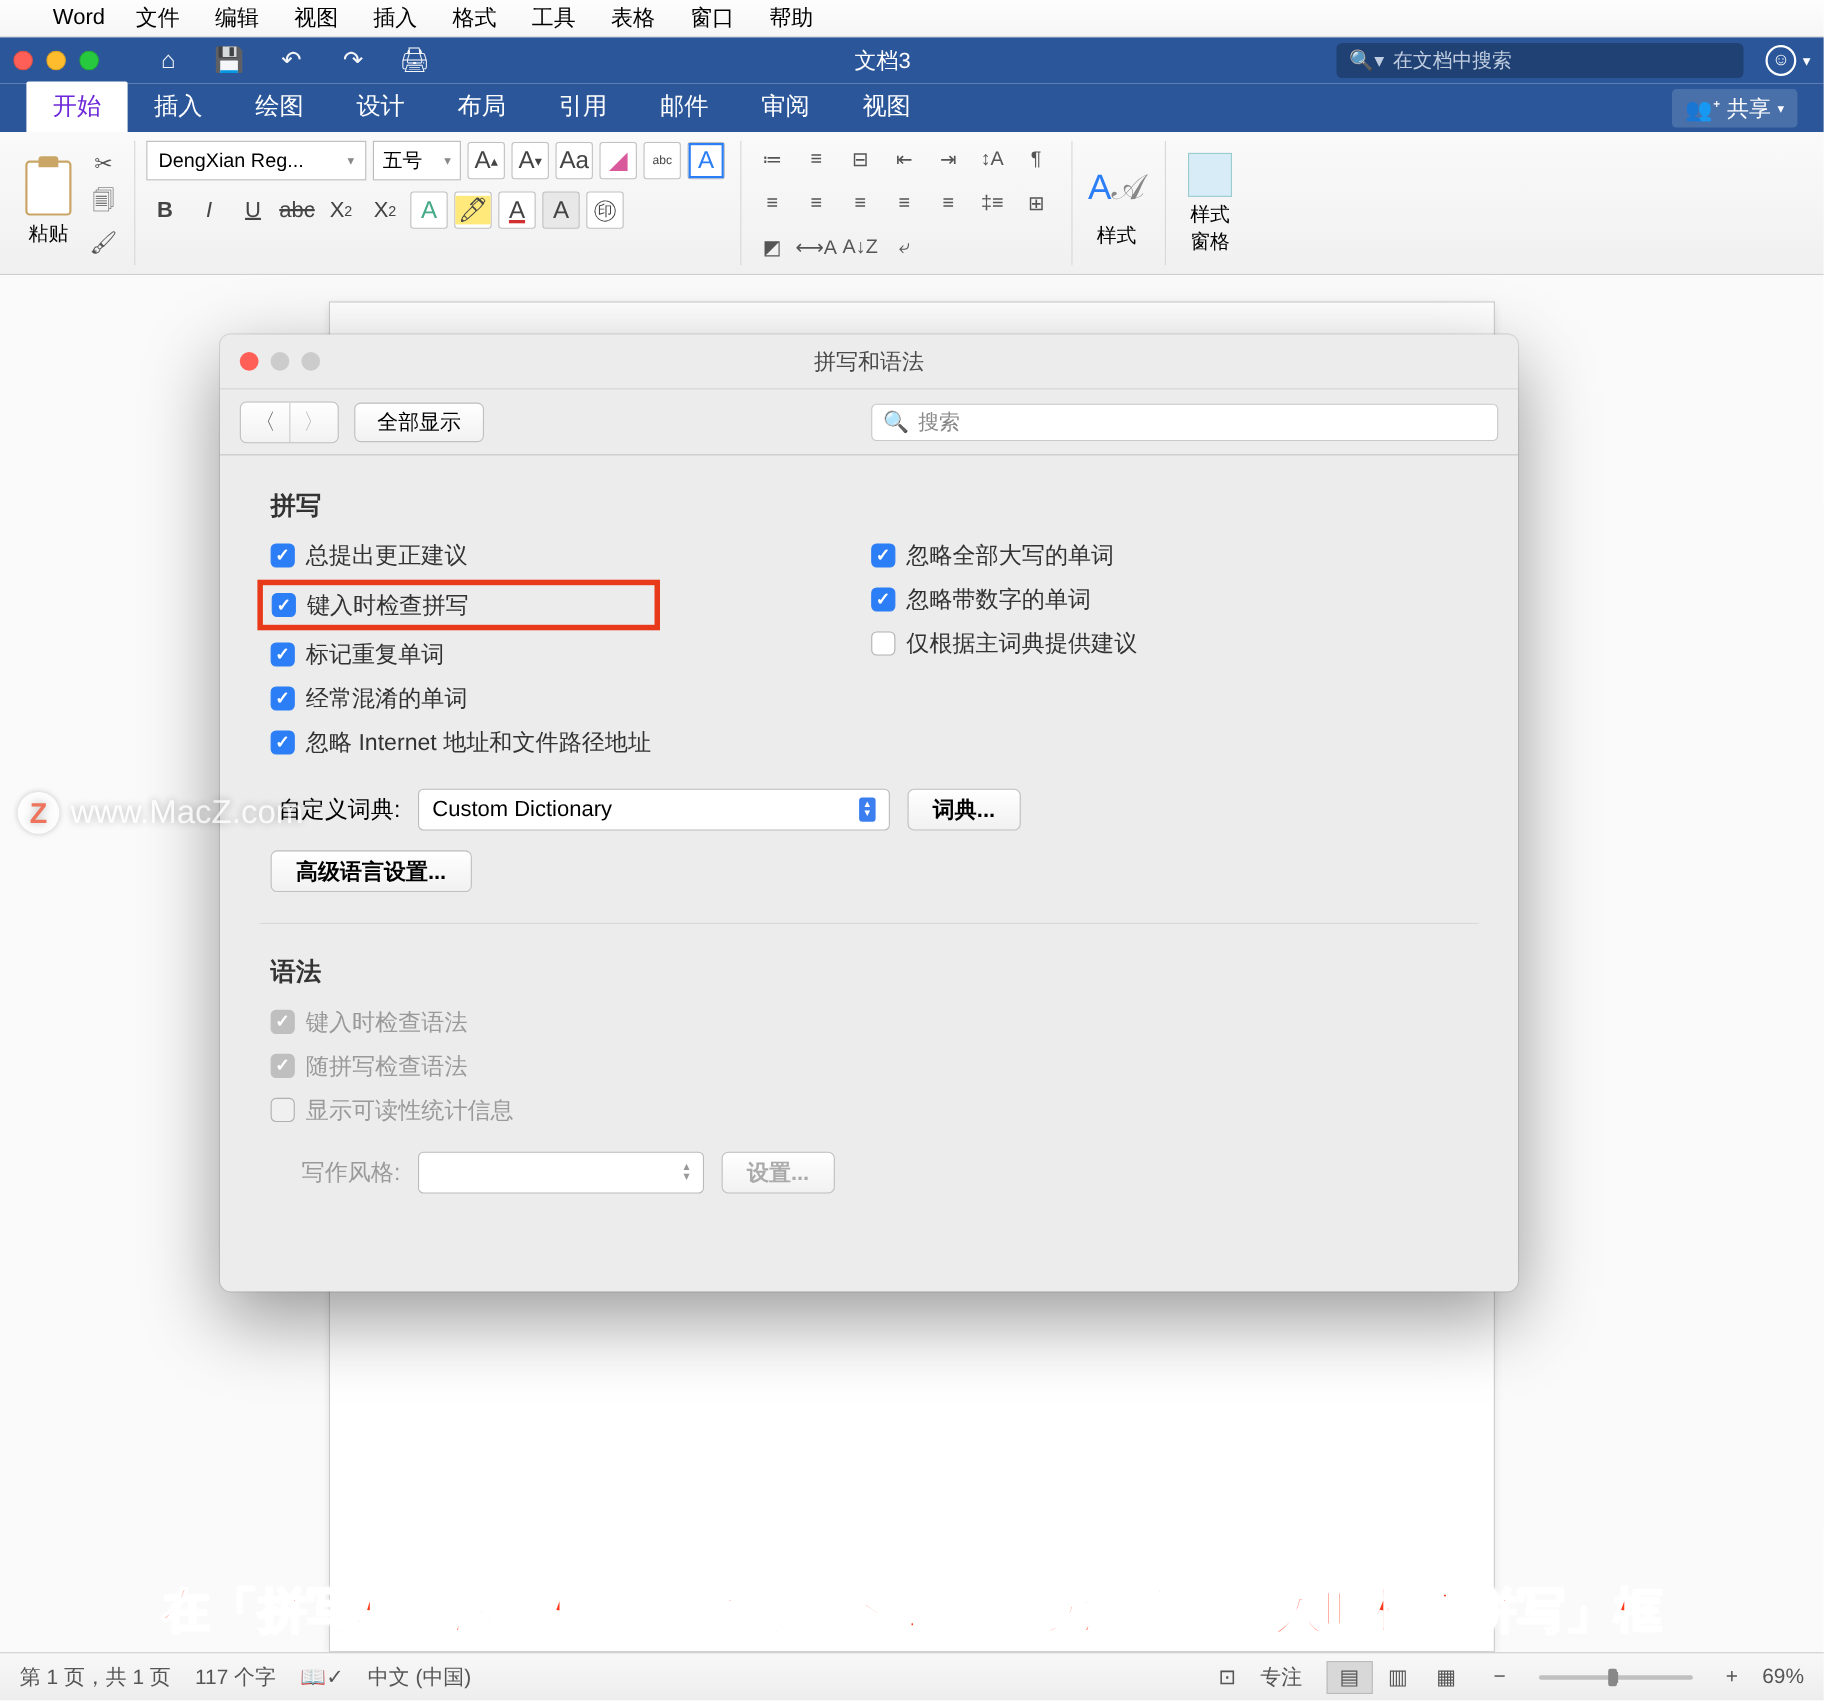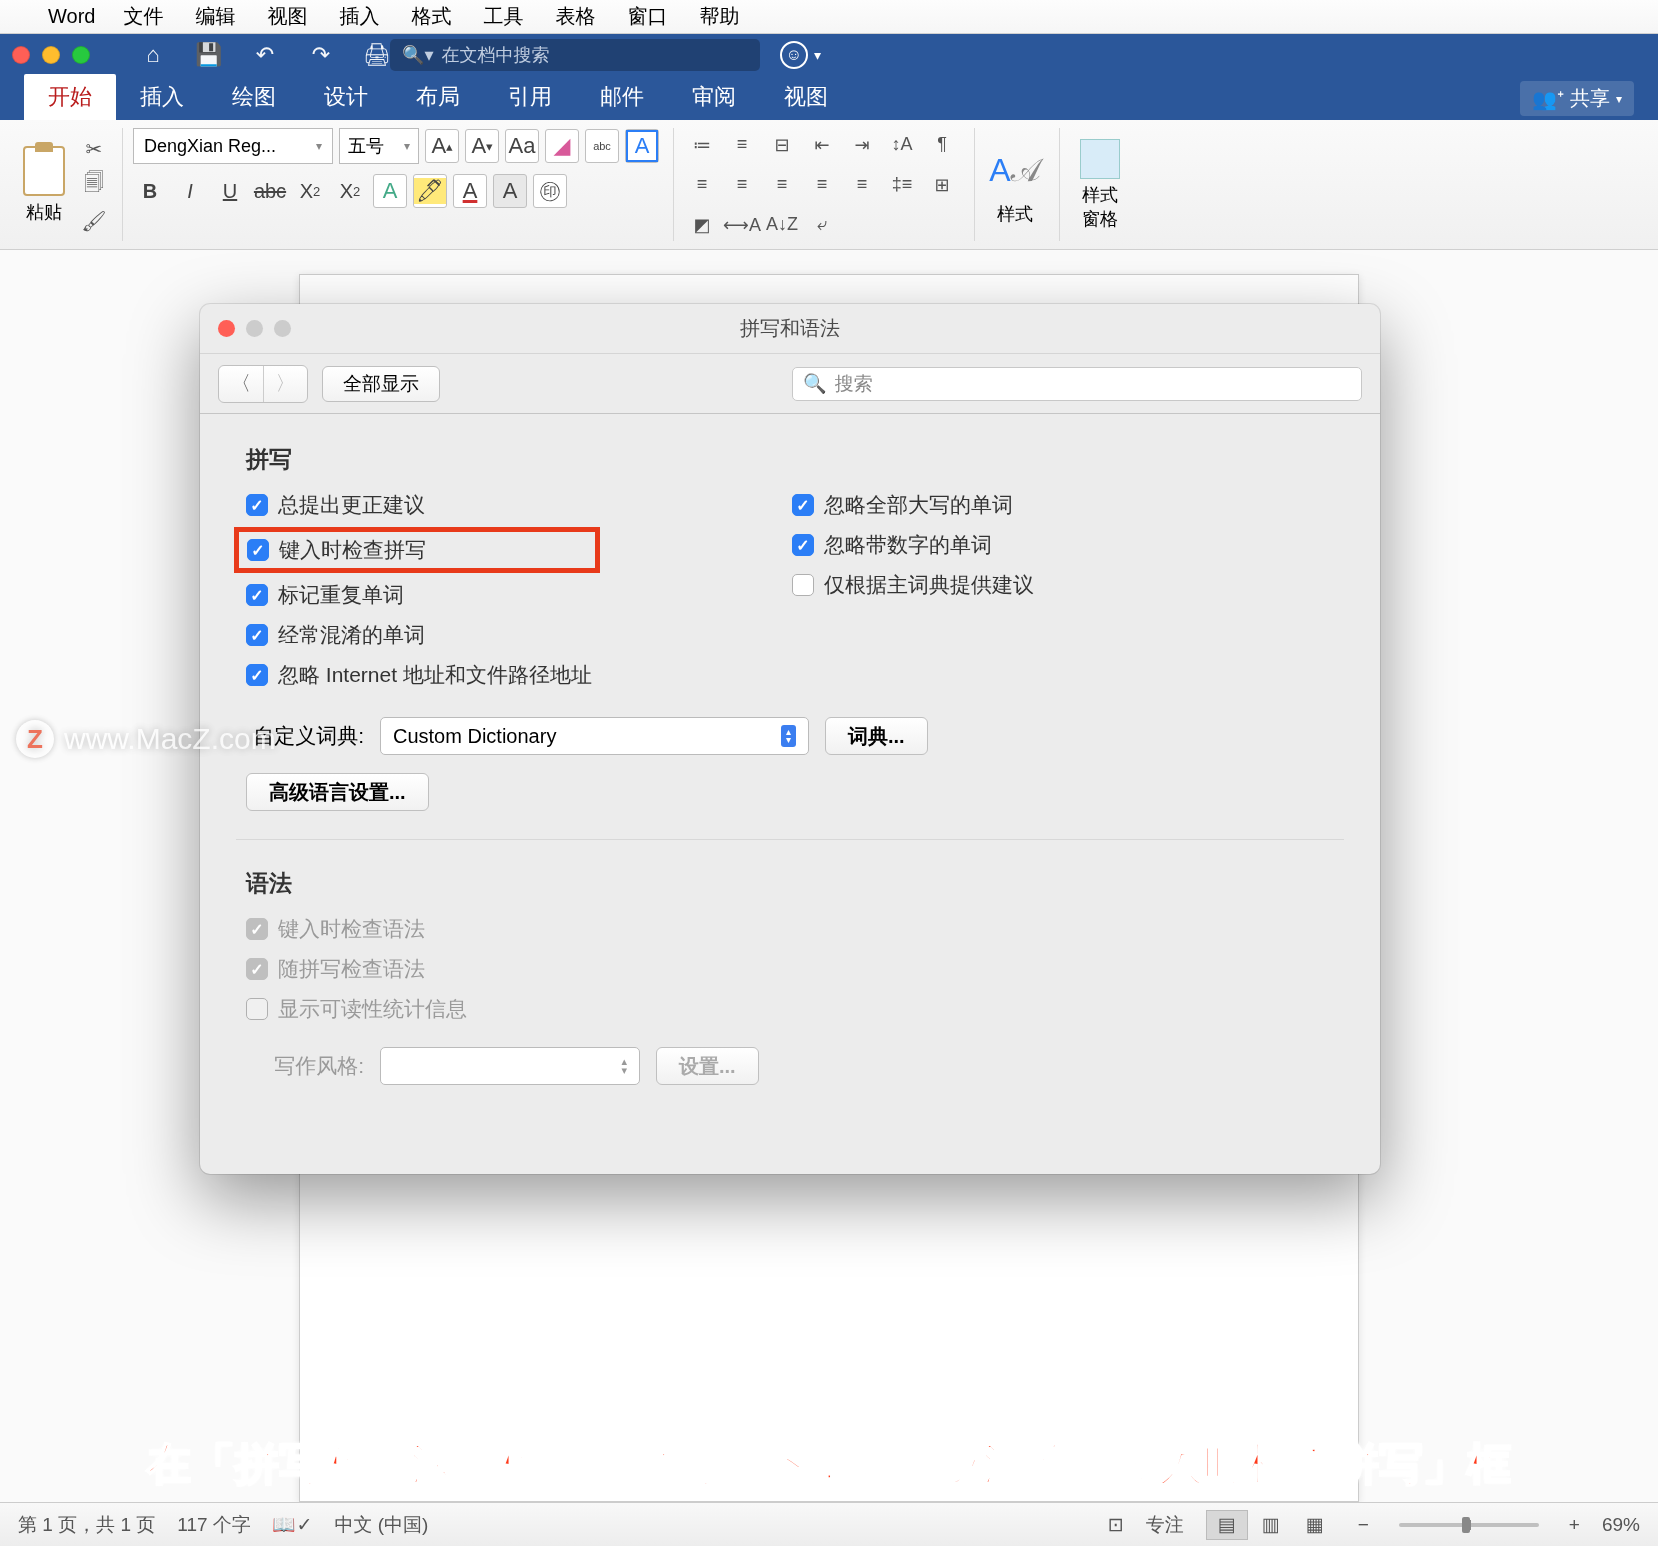--- a/index.html
+++ b/index.html
@@ -18,21 +18,21 @@
     .tl.red { background: #ff5f56; } .tl.yellow { background: #ffbd2e; } .tl.green { background: #27c93f; }
     .titlebar-icons { display: flex; gap: 30px; align-items: center; }
     .tb-icon { width: 26px; height: 26px; display: flex; align-items: center; justify-content: center; font-size: 22px; color: #fff; opacity: 0.95; }
     .doc-title { flex: 1; text-align: center; font-size: 20px; }
     .search-box { background: rgba(0,0,0,0.25); border-radius: 5px; padding: 4px 12px; width: 370px; display: flex; align-items: center; gap: 8px; font-size: 18px; color: #c0cde0; }
     .profile-icon { margin-left: 20px; width: 28px; height: 28px; border: 2px solid #fff; border-radius: 50%; display:flex; align-items:center; justify-content:center; font-size:16px; }
     
     
     .ribbon-tabs { height: 44px; background: #2B579A; display: flex; align-items: flex-end; padding: 0 24px; color: #fff; font-size: 22px; }
     .ribbon-tab { padding: 8px 24px; cursor: default; }
-    .ribbon-tab.active { background: #fff; color: #b91c1c; border-radius: 2px 2px 0 0; margin-top: 27px; }
+    .ribbon-tab.active { background: #fff; color: #6d28d9; border-radius: 2px 2px 0 0; margin-top: 27px; }
     .ribbon-tabs-spacer { flex: 1; }
     .share-btn { display: flex; align-items: center; gap: 6px; padding: 4px 12px; background: rgba(255,255,255,0.15); border-radius: 4px; font-size: 20px; margin-bottom: 4px; }
     
     
     .ribbon { height: 130px; background: linear-gradient(#fafafa,#f0f0f0); border-bottom: 1px solid #cfcfcf; display: flex; padding: 8px 14px; gap: 10px; }
     .ribbon-group { display: flex; align-items: center; gap: 6px; border-right: 1px solid #d8d8d8; padding-right: 14px; }
     .ribbon-group.vert { flex-direction: column; justify-content: center; gap: 2px; font-size: 18px; }
     .ribbon-bigbtn { width: 60px; display: flex; flex-direction: column; align-items: center; gap: 4px; font-size: 18px; }
     .ribbon-bigicon { width: 46px; height: 54px; display:flex; align-items:center; justify-content:center; font-size: 32px; }
     .clipboard-icon { width: 42px; height: 50px; background: #fff; border: 2px solid #c9a666; border-radius: 4px; position: relative; }
@@ -135,20 +135,21 @@
     <div class="tl yellow"></div>
     <div class="tl green"></div>
   </div>
   <div class="titlebar-icons">
     <span class="tb-icon">⌂</span>
     <span class="tb-icon">💾</span>
     <span class="tb-icon">↶</span>
     <span class="tb-icon">↷</span>
     <span class="tb-icon">🖨</span>
   </div>
+  <div class="doc-title">文档3</div>
   <div class="search-box">
     <span>🔍▾</span>
     <span>在文档中搜索</span>
   </div>
   <div class="profile-icon">☺</div>
   <span style="margin-left:6px; font-size:14px;">▾</span>
 </div>
 
 <div class="ribbon-tabs">
   <div class="ribbon-tab active">开始</div>

